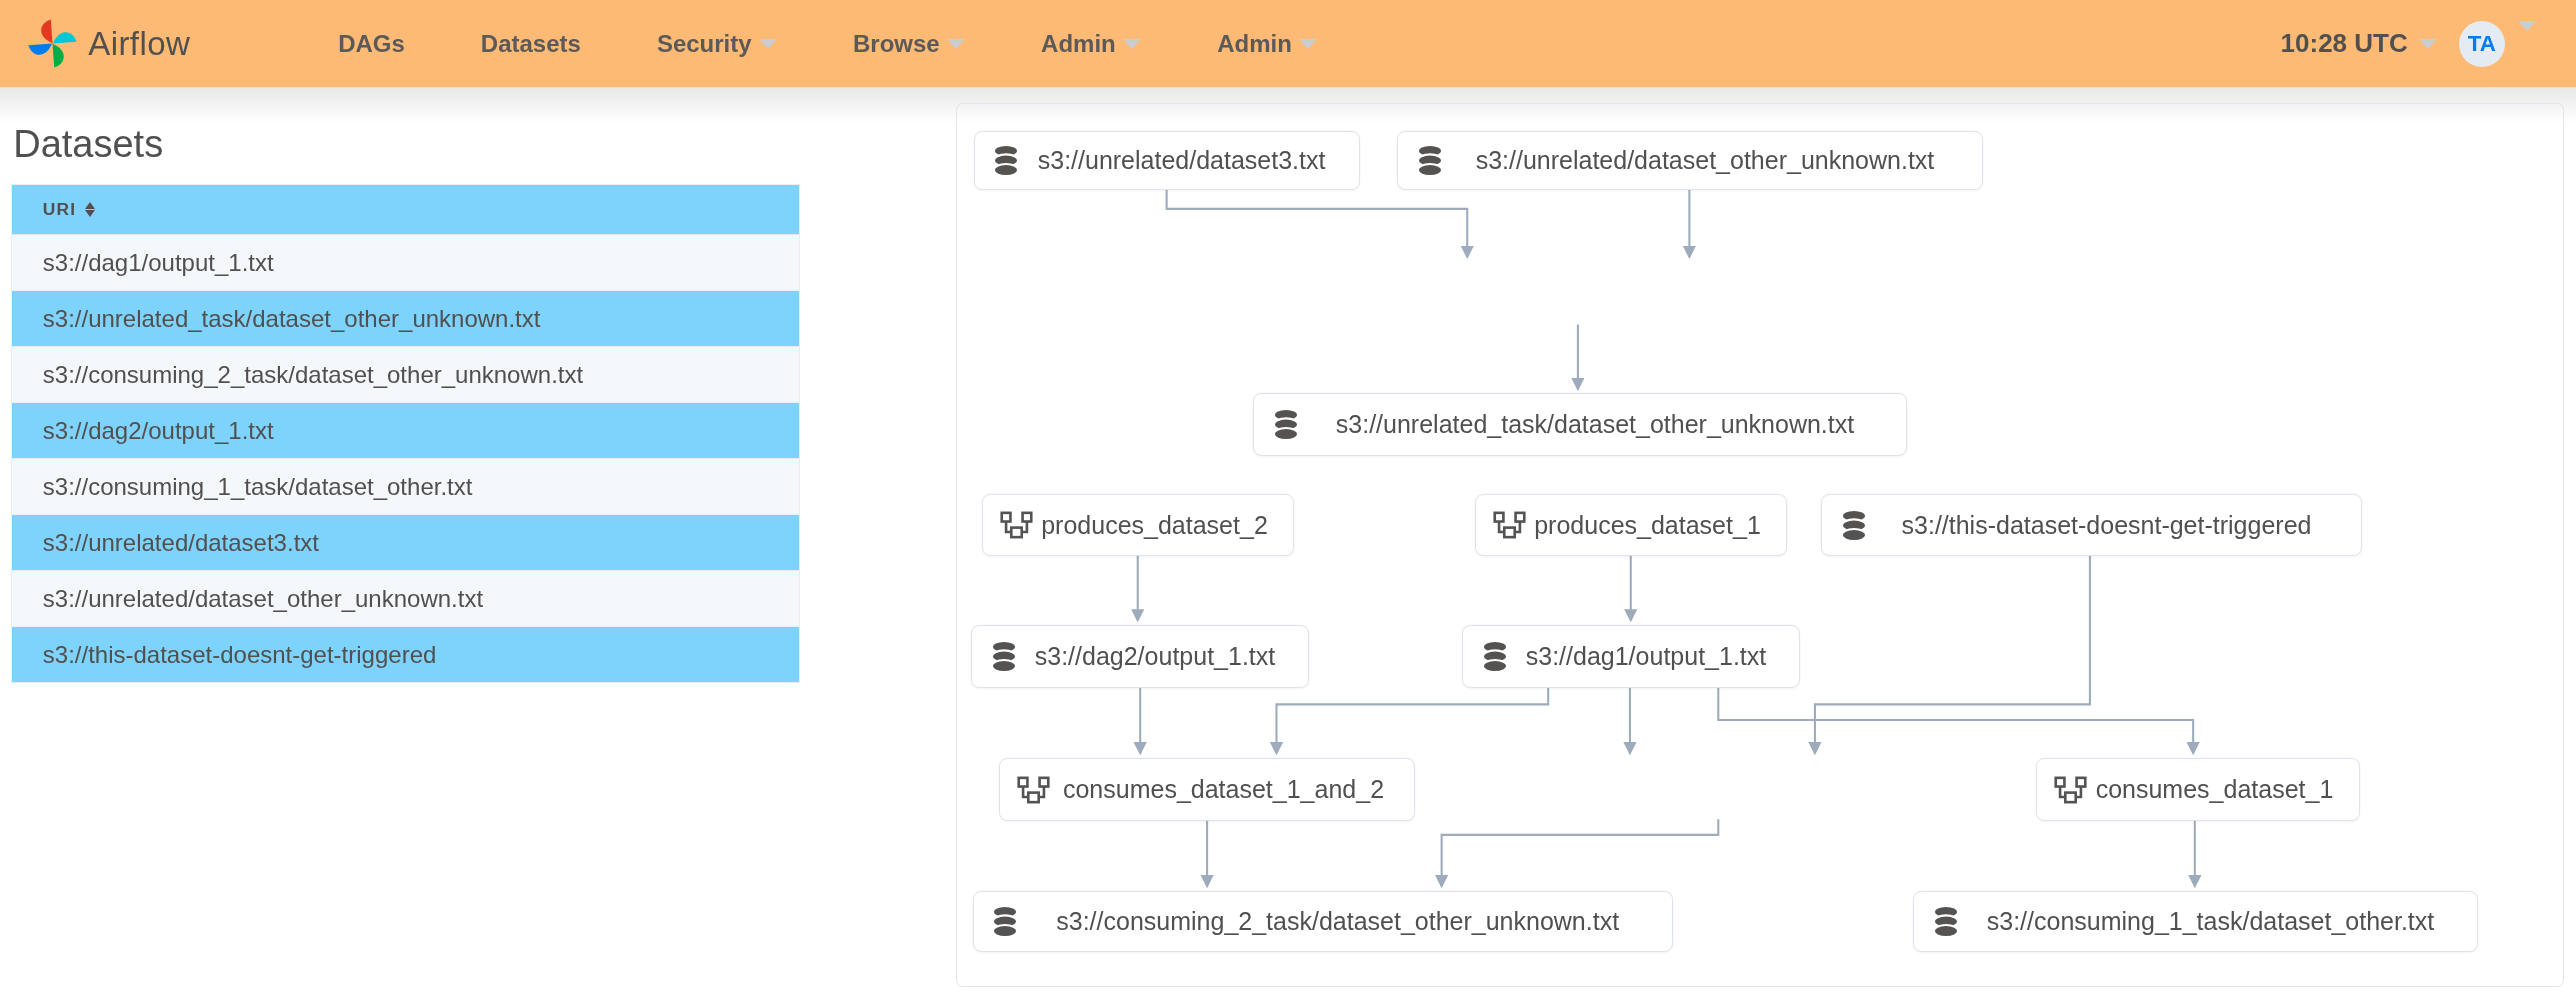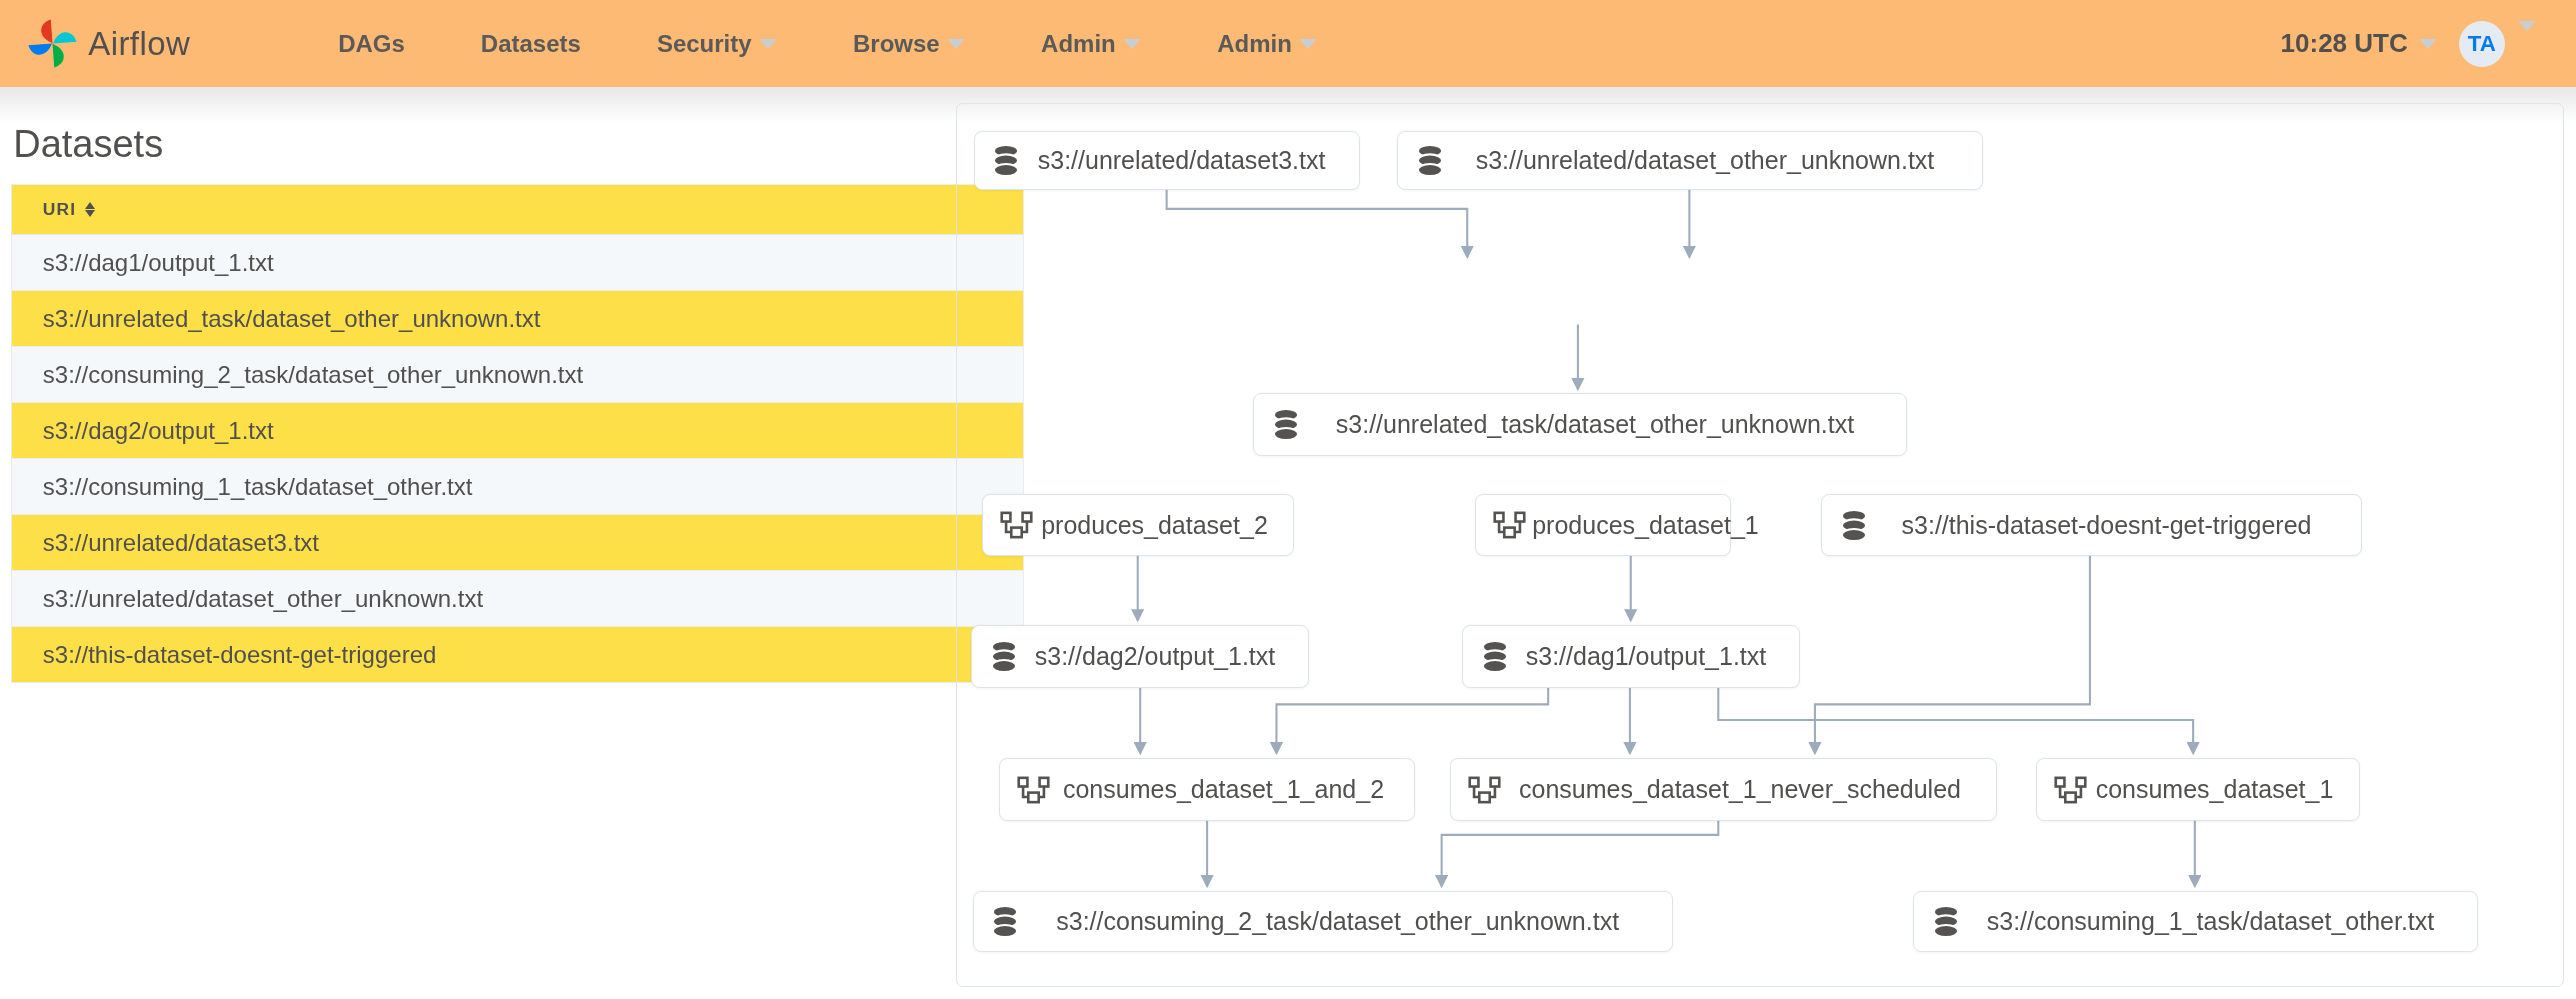--- a/index.html
+++ b/index.html
@@ -16,21 +16,21 @@
   .clock { font-size:26px; font-weight:bold; color:#51504f; display:flex; align-items:center; gap:11.6px; cursor:pointer; }
   .avatar-wrap { display:flex; gap:13.2px; cursor:pointer; }
   .avatar { width:46px; height:46px; border-radius:50%; background:#e4ebf2; display:flex; align-items:center; justify-content:center; font-size:22.3px; font-weight:bold; color:#017cee; }
 
   
   .top-shade { position:absolute; left:0; top:87px; width:2576px; height:36px; background:linear-gradient(#e7e7e7, #ffffff); z-index:0; }
 
   
   .left-panel { position:absolute; left:0; top:103px; width:945px; z-index:1; }
   .page-title { font-size:38px; font-weight:400; color:#51504f; margin:20px 0 18px 13.2px; }
-  table.ds { border-collapse:collapse; width:1013px; margin-left:10.8px; background:#fde047; border:1.7px solid #ececec; }
+  table.ds { border-collapse:collapse; width:789px; margin-left:10.8px; background:#7dd3fc; border:1.7px solid #ececec; }
   table.ds th { height:50px; text-align:left; padding-left:31px; font-size:17.4px; letter-spacing:1.2px; color:#51504f; border-bottom:1.7px solid #e6e6e6; }
   .th-inner { display:flex; align-items:center; gap:8.3px; cursor:pointer; }
   .sort-icon { display:inline-flex; flex-direction:column; gap:1.7px; }
   .sort-icon b { width:0; height:0; border-left:5.8px solid transparent; border-right:5.8px solid transparent; display:block; }
   .sort-up { border-bottom:7.4px solid #51504f; }
   .sort-down { border-top:7.4px solid #51504f; }
   table.ds td { height:56px; font-size:24px; color:#51504f; padding-left:31px; border-bottom:1.7px solid #e9edef; cursor:pointer; }
   table.ds tr:nth-child(odd) td { background:#f4f8fa; }
 
   
@@ -208,21 +208,21 @@
     <span class="nicon">
       <svg width="33" height="28" viewBox="0 0 38 32" fill="none" stroke="#545352" stroke-width="3">
           <rect x="2" y="2" width="10" height="10"></rect>
           <rect x="26" y="2" width="10" height="10"></rect>
           <rect x="13" y="19" width="12" height="11"></rect>
           <path d="M7 12 V24 H13 M31 12 V24 H25"></path>
         </svg>
     </span>
     <span class="nlabel">produces_dataset_2</span>
   </div>
-  <div class="node" style="left:518px; top:390px; width:256px; height:62px">
+  <div class="node" style="left:518px; top:390px; width:312px; height:62px">
     <span class="nicon">
       <svg width="33" height="28" viewBox="0 0 38 32" fill="none" stroke="#545352" stroke-width="3">
           <rect x="2" y="2" width="10" height="10"></rect>
           <rect x="26" y="2" width="10" height="10"></rect>
           <rect x="13" y="19" width="12" height="11"></rect>
           <path d="M7 12 V24 H13 M31 12 V24 H25"></path>
         </svg>
     </span>
     <span class="nlabel">produces_dataset_1</span>
   </div>
@@ -268,40 +268,29 @@
     <span class="nicon">
       <svg width="33" height="28" viewBox="0 0 38 32" fill="none" stroke="#545352" stroke-width="3">
           <rect x="2" y="2" width="10" height="10"></rect>
           <rect x="26" y="2" width="10" height="10"></rect>
           <rect x="13" y="19" width="12" height="11"></rect>
           <path d="M7 12 V24 H13 M31 12 V24 H25"></path>
         </svg>
     </span>
     <span class="nlabel">consumes_dataset_1_and_2</span>
   </div>
-  <div class="node" style="left:493px; top:654px; width:547px; height:63px">
+  <div class="node" style="left:1079px; top:654px; width:324px; height:63px">
     <span class="nicon">
       <svg width="33" height="28" viewBox="0 0 38 32" fill="none" stroke="#545352" stroke-width="3">
           <rect x="2" y="2" width="10" height="10"></rect>
           <rect x="26" y="2" width="10" height="10"></rect>
           <rect x="13" y="19" width="12" height="11"></rect>
           <path d="M7 12 V24 H13 M31 12 V24 H25"></path>
         </svg>
     </span>
-    <span class="nlabel">consumes_dataset_1_never_scheduled</span>
-  </div>
-  <div class="node" style="left:1079px; top:654px; width:324px; height:63px">
-    <span class="nicon">
-      <svg width="33" height="28" viewBox="0 0 38 32" fill="none" stroke="#545352" stroke-width="3">
-          <rect x="2" y="2" width="10" height="10"></rect>
-          <rect x="26" y="2" width="10" height="10"></rect>
-          <rect x="13" y="19" width="12" height="11"></rect>
-          <path d="M7 12 V24 H13 M31 12 V24 H25"></path>
-        </svg>
-    </span>
     <span class="nlabel">consumes_dataset_1</span>
   </div>
 
   <div class="node" style="left:15.7px; top:787px; width:700px; height:61px">
     <span class="nicon">
       <svg width="30" height="33" viewBox="0 0 34 38">
           <g fill="#545352" stroke="#fff" stroke-width="2.5">
             <ellipse cx="17" cy="8" rx="14" ry="7"></ellipse>
             <ellipse cx="17" cy="19" rx="14" ry="7"></ellipse>
             <ellipse cx="17" cy="30" rx="14" ry="7"></ellipse>

